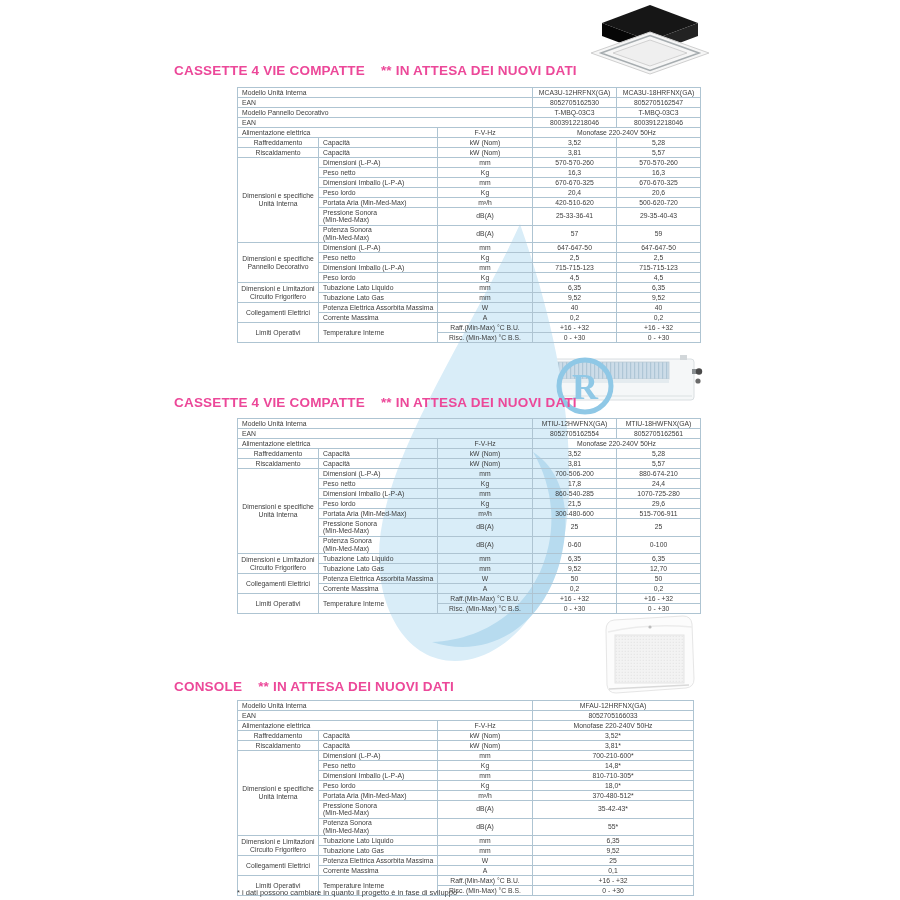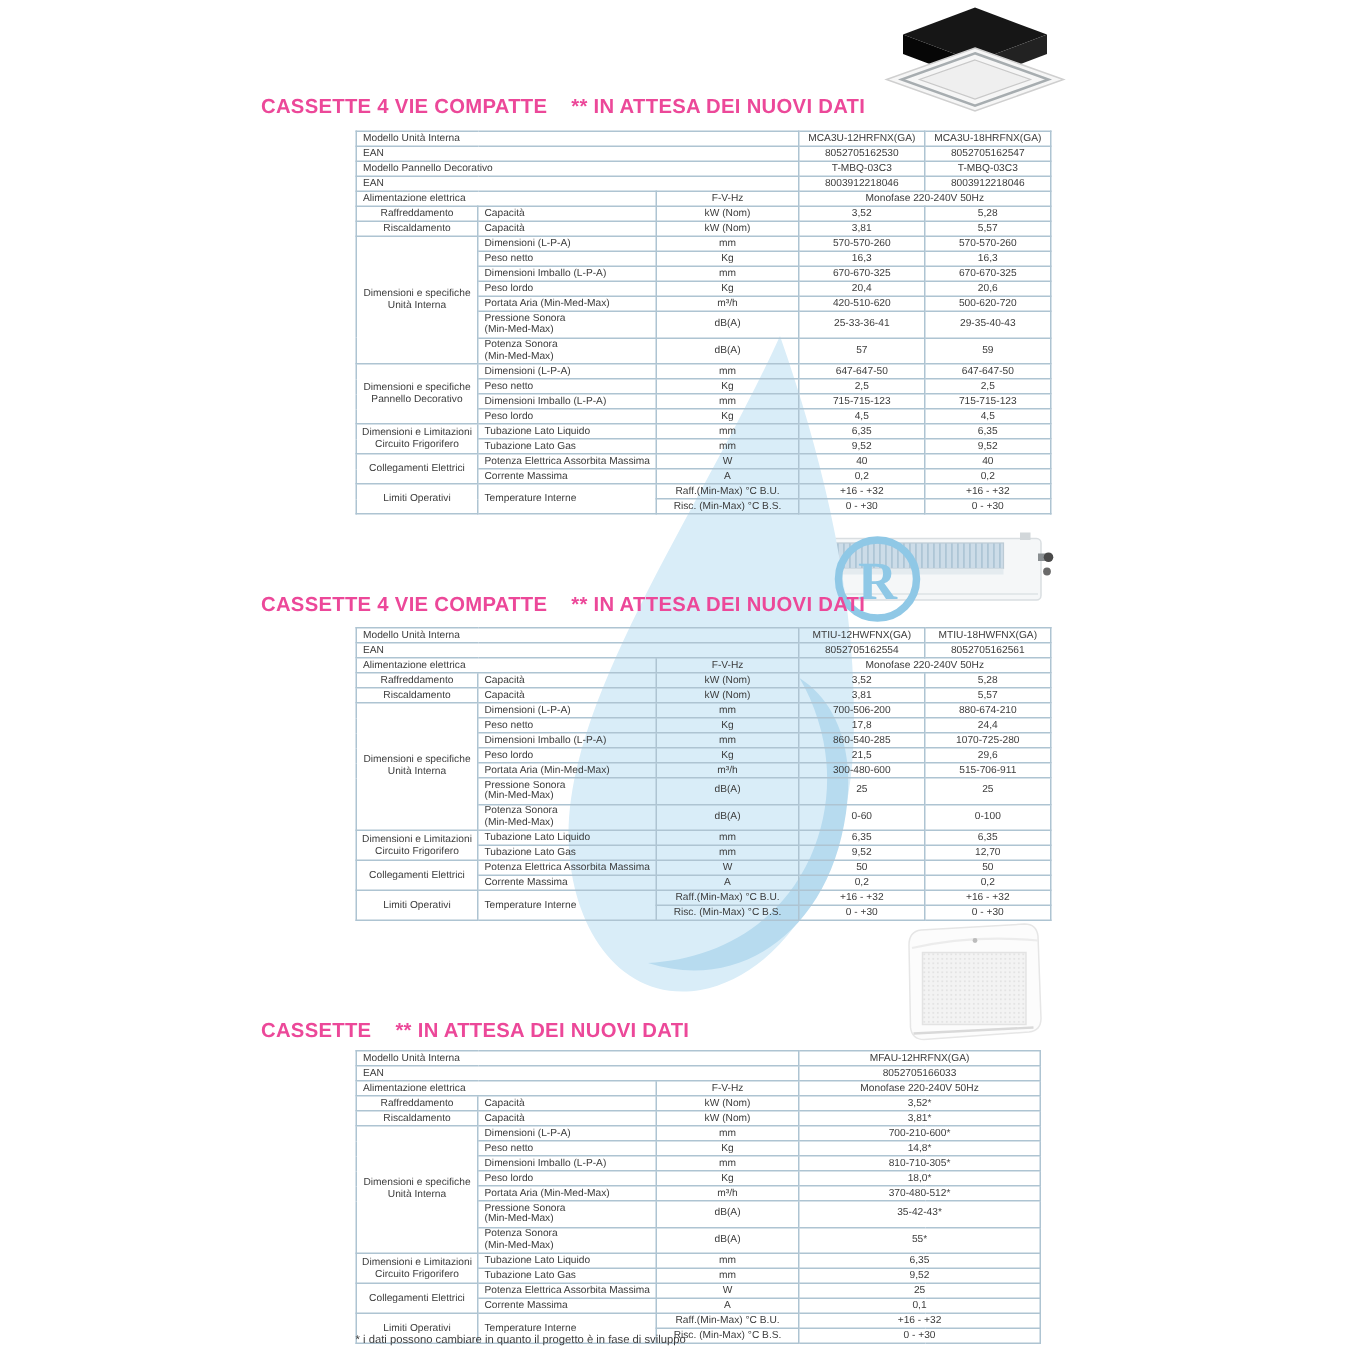--- a/index.html
+++ b/index.html
@@ -76,21 +76,21 @@
   <path d="M12,75 L92,71" stroke="#d9d9d9" stroke-width="1.6"></path>
 </svg>
 
 <div class="title" style="top:63px">
   <span>CASSETTE 4 VIE COMPATTE</span><span class="note">** IN ATTESA DEI NUOVI DATI</span>
 </div>
 <div class="title" style="top:395px">
   <span>CASSETTE 4 VIE COMPATTE</span><span class="note">** IN ATTESA DEI NUOVI DATI</span>
 </div>
 <div class="title" style="top:679px">
-  <span>CASSETTE</span><span class="note">** IN ATTESA DEI NUOVI DATI</span>
+  <span>CONSOLE</span><span class="note">** IN ATTESA DEI NUOVI DATI</span>
 </div>
 
 <table class="spec" style="top:87px;width:463px">
   <colgroup>
       <col style="width:81px">
       <col style="width:119px">
       <col style="width:95px">
       <col style="width:84px">
       <col style="width:84px">
     </colgroup>

